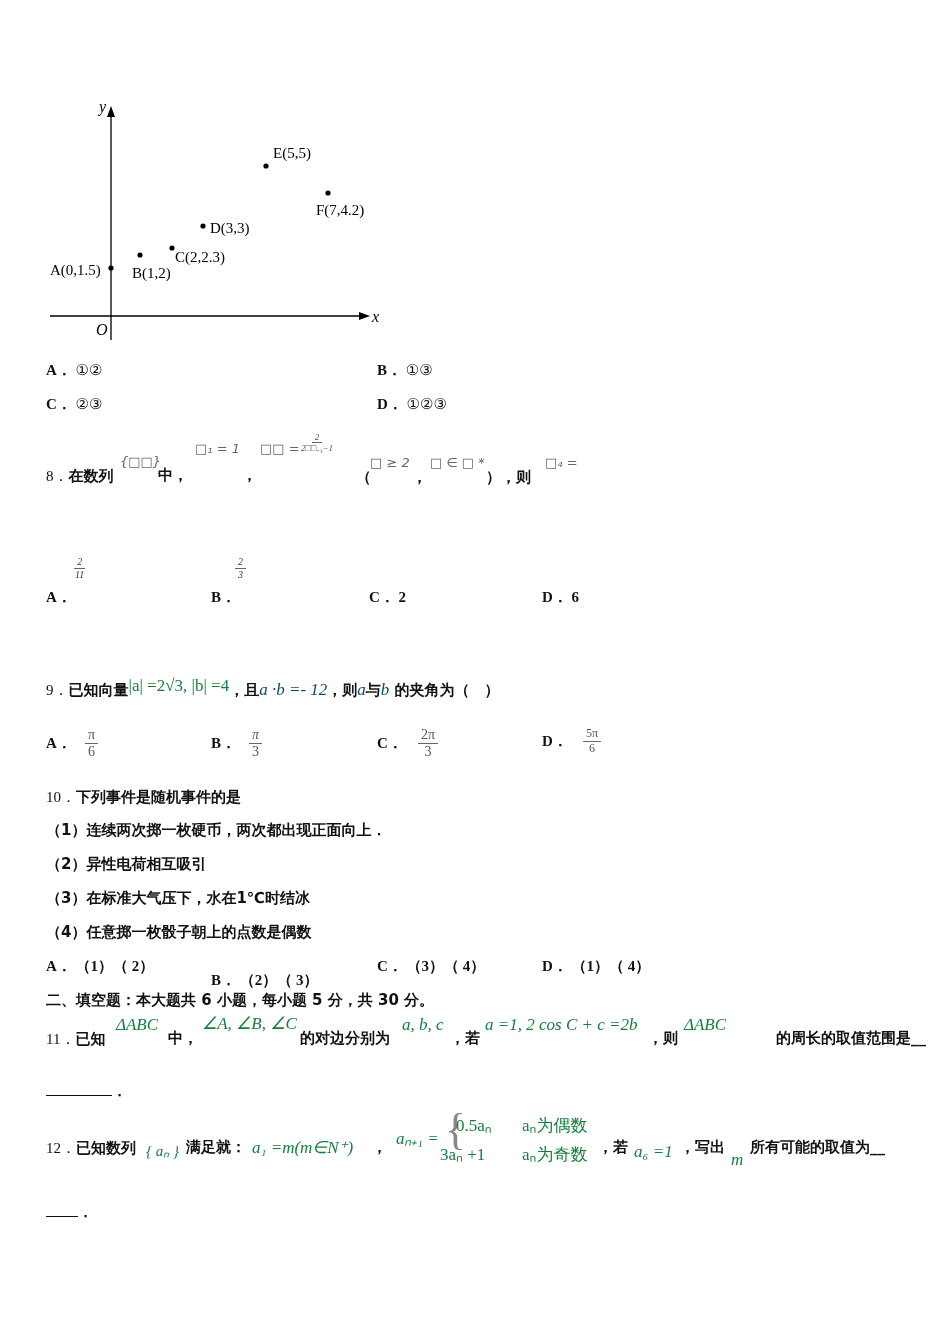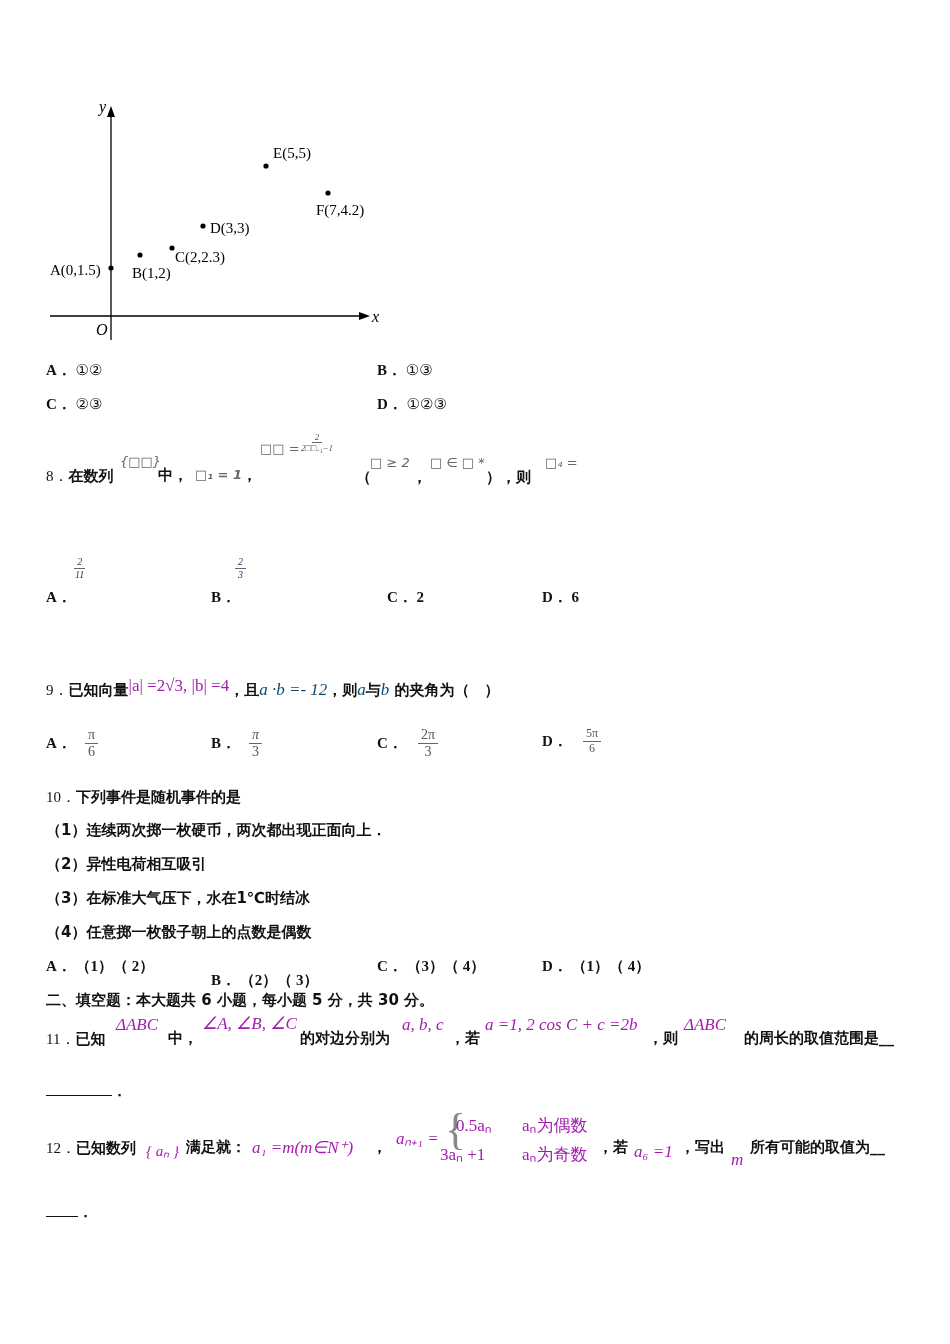--- a/index.html
+++ b/index.html
@@ -3,21 +3,21 @@
 <meta charset="utf-8">
 <style>
   html, body { margin:0; padding:0; background:#ffffff; }
   body { width:950px; height:1344px; position:relative; overflow:hidden;
          font-family:"DejaVu Serif","Liberation Serif",serif; color:#111; }
   .abs { position:absolute; white-space:nowrap; }
   .cn { font-family:"DejaVu Sans","Liberation Sans",sans-serif; font-weight:bold; font-size:15px; }
   .num { font-family:"Liberation Serif",serif; font-size:15px; font-weight:normal; }
   .opt { font-family:"Liberation Serif",serif; font-weight:bold; font-size:15px; }
   .math { font-family:"Liberation Serif",serif; font-style:italic; color:#0c4a6e; font-size:17px; }
-  .mathn { font-family:"Liberation Serif",serif; color:#a21caf; font-size:17px; }
+  .mathn { font-family:"Liberation Serif",serif; color:#15803d; font-size:17px; }
   .garble { font-family:"DejaVu Sans",sans-serif; color:#666; font-size:13px; font-style:italic; }
   .frac { display:inline-flex; flex-direction:column; align-items:center; vertical-align:middle; font-family:"Liberation Serif",serif; color:#555; }
   .frac .n { border-bottom:1px solid #666; padding:0 3px; line-height:1.15; }
   .frac .d { padding:0 3px; line-height:1.15; }
   .blank { display:inline-block; border-bottom:1px solid #111; height:1px; vertical-align:baseline; }
   svg text { font-family:"Liberation Serif",serif; }
 </style>
 </head>
 <body>
 
@@ -60,21 +60,21 @@
 <div class="abs opt" style="left:377px;top:395px;">
   <span>D．</span>
   <span style="font-weight:normal;">①②③</span>
 </div>
 
 <div class="abs" style="left:46px;top:466px;">
   <span class="num">8．</span><span class="cn">在数列</span>
 </div>
 <span class="abs garble" style="left:120px;top:454px;">{□□}</span>
 <span class="abs cn" style="left:158px;top:466px;">中，</span>
-<span class="abs garble" style="left:195px;top:467px;font-weight:bold;">□₁ = 1</span>
+<span class="abs garble" style="left:195px;top:441px;">□₁ = 1</span>
 <span class="abs cn" style="left:242px;top:466px;">，</span>
 <span class="abs garble" style="left:260px;top:441px;">□□ =</span>
 <span class="abs frac" style="left:298px;top:432px;font-size:9px;font-style:italic;">
   <span class="n">2</span>
     <span class="d">2□□₋₁−1</span>
 </span>
 <span class="abs cn" style="left:356px;top:468px;">（</span>
 <span class="abs garble" style="left:370px;top:455px;">□ ≥ 2</span>
 <span class="abs cn" style="left:412px;top:468px;">，</span>
 <span class="abs garble" style="left:430px;top:455px;">□ ∈ □ *</span>
@@ -88,21 +88,21 @@
   <span class="n">2</span>
     <span class="d">11</span>
 </span>
 <div class="abs opt" style="left:211px;top:588px;">
   <span>B．</span>
 </div>
 <span class="abs frac" style="left:235px;top:556px;font-size:10px;font-style:italic;color:#335;">
   <span class="n">2</span>
     <span class="d">3</span>
 </span>
-<div class="abs opt" style="left:387px;top:588px;">
+<div class="abs opt" style="left:369px;top:588px;">
   <span>C．</span>
   <span>2</span>
 </div>
 <div class="abs opt" style="left:542px;top:588px;">
   <span>D．</span>
   <span>6</span>
 </div>
 
 <div class="abs" style="left:46px;top:680px;">
   <span class="num">9．</span><span class="cn">已知向量</span><span class="mathn" style="position:relative;top:-4px;">|a| =2√3, |b| =4</span><span class="cn">，且</span><span class="math">a ·b =- 12</span><span class="cn">，则</span><span class="math">a</span><span class="cn">与</span><span class="math">b</span><span class="cn"> 的夹角为（　）</span>
@@ -169,21 +169,21 @@
 </div>
 <span class="abs mathn" style="left:116px;top:1015px;font-style:italic;">ΔABC</span>
 <span class="abs cn" style="left:168px;top:1029px;">中，</span>
 <span class="abs mathn" style="left:202px;top:1013px;font-style:italic;">∠A, ∠B, ∠C</span>
 <span class="abs cn" style="left:300px;top:1029px;">的对边分别为</span>
 <span class="abs mathn" style="left:402px;top:1015px;font-style:italic;">a, b, c</span>
 <span class="abs cn" style="left:450px;top:1029px;">，若</span>
 <span class="abs mathn" style="left:485px;top:1015px;font-style:italic;">a =1, 2 cos C + c =2b</span>
 <span class="abs cn" style="left:648px;top:1029px;">，则</span>
 <span class="abs mathn" style="left:684px;top:1015px;font-style:italic;">ΔABC</span>
-<span class="abs cn" style="left:744px;top:1029px;">的周长的取值范围是__</span>
+<span class="abs cn" style="left:776px;top:1029px;">的周长的取值范围是__</span>
 <span class="abs blank" style="left:46px;top:1094px;width:66px;"></span>
 <span class="abs num" style="left:112px;top:1082px;font-weight:bold;">．</span>
 
 <div class="abs" style="left:46px;top:1138px;">
   <span class="num">12．</span><span class="cn">已知数列</span>
 </div>
 <span class="abs mathn" style="left:146px;top:1140px;font-style:italic;font-size:15px;">{ aₙ }</span>
 <span class="abs cn" style="left:186px;top:1138px;">满足就：</span>
 <span class="abs mathn" style="left:252px;top:1137px;font-style:italic;">a₁ =m(m∈N⁺)</span>
 <span class="abs cn" style="left:372px;top:1138px;">，</span>

